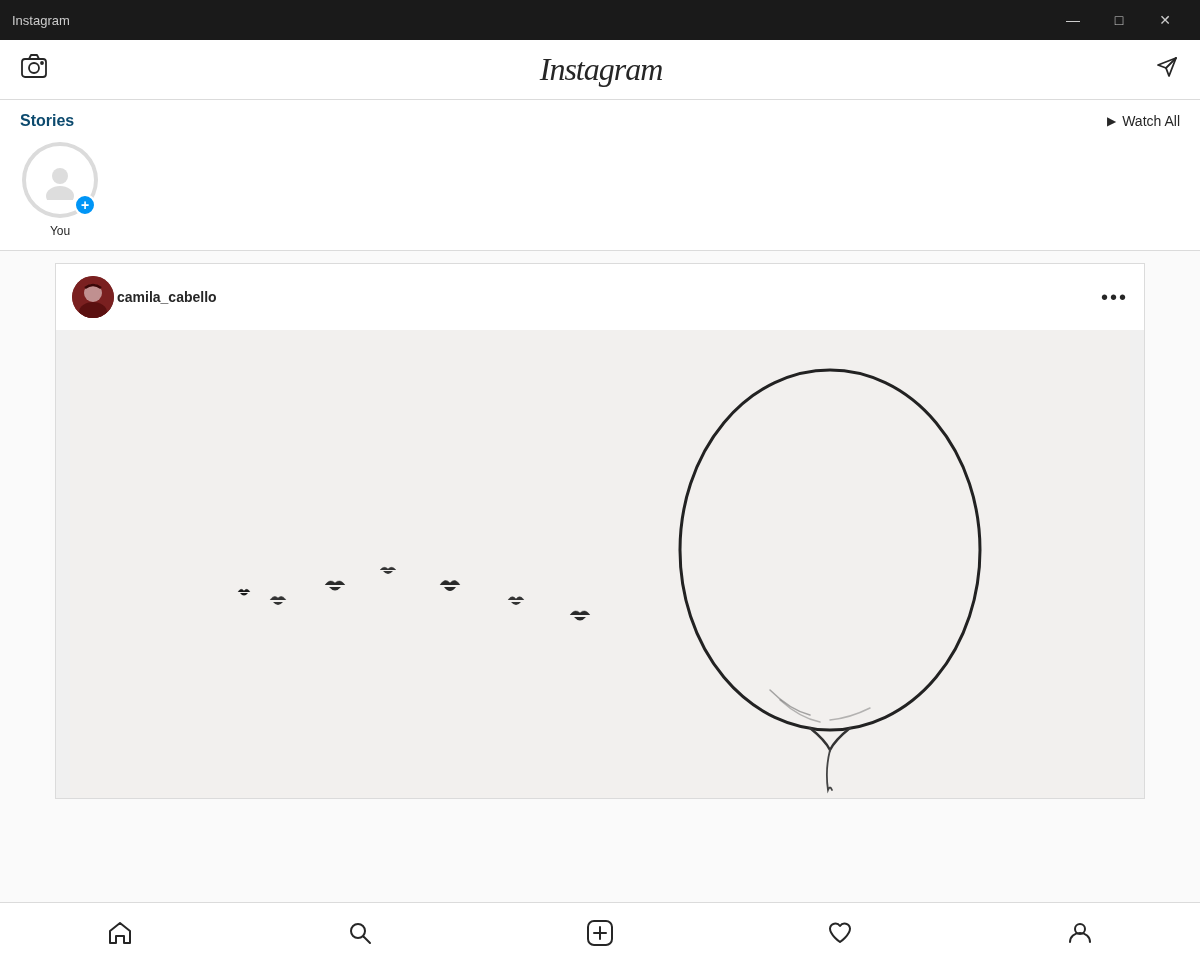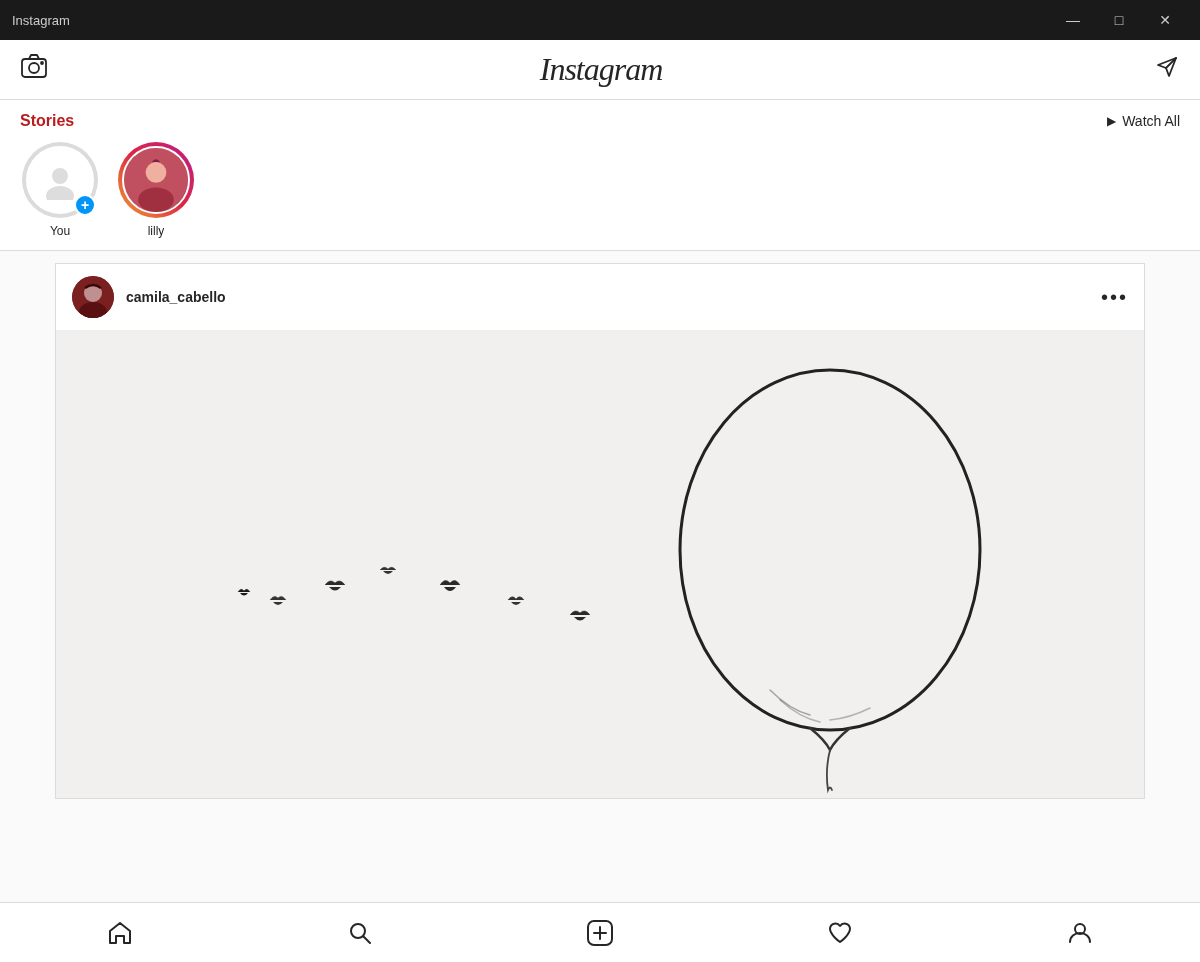--- a/index.html
+++ b/index.html
@@ -90,21 +90,21 @@
     }
     .stories-header {
       display: flex;
       align-items: center;
       justify-content: space-between;
       margin-bottom: 12px;
     }
     .stories-title {
       font-size: 16px;
       font-weight: 600;
-      color: #b91c1c;
+      color: #0c4a6e;
     }
     .watch-all-btn {
       display: flex;
       align-items: center;
       gap: 6px;
       color: #262626;
       font-size: 14px;
       font-weight: 500;
       cursor: pointer;
     }
@@ -200,21 +200,21 @@
     }
     .post-header {
       display: flex;
       align-items: center;
       justify-content: space-between;
       padding: 12px 16px;
     }
     .post-header-left {
       display: flex;
       align-items: center;
-      gap: 12px;
+      gap: 3px;
     }
     .post-user-avatar {
       width: 42px;
       height: 42px;
       border-radius: 50%;
       overflow: hidden;
       background: #ccc;
       display: flex;
       align-items: center;
       justify-content: center;
@@ -332,35 +332,20 @@
             </div>
           </div>
           <div class="add-btn">+</div>
         </div>
         <span class="story-username">You</span>
       </div>
 
 
 
 
-      <div class="story-item">
-        <div class="story-avatar-wrapper">
-          <div class="story-ring">
-            <div class="story-avatar avatar-lilly">
-              <svg width="68" height="68" viewBox="0 0 68 68" xmlns="http://www.w3.org/2000/svg">
-                <circle cx="34" cy="34" r="34" fill="#c05060"></circle>
-                <circle cx="34" cy="26" r="11" fill="#f0b0a0"></circle>
-                <ellipse cx="34" cy="55" rx="19" ry="13" fill="#a03040"></ellipse>
-                <path d="M30 15 Q34 10 38 15" fill="#802040" stroke="#802040" stroke-width="1"></path>
-              </svg>
-            </div>
-          </div>
-        </div>
-        <span class="story-username">lilly</span>
-      </div>
 
     </div>
   </div>
 
   <div class="feed">
     <div class="post">
 
       <div class="post-header">
         <div class="post-header-left">
           <div class="post-user-avatar avatar-camila">

